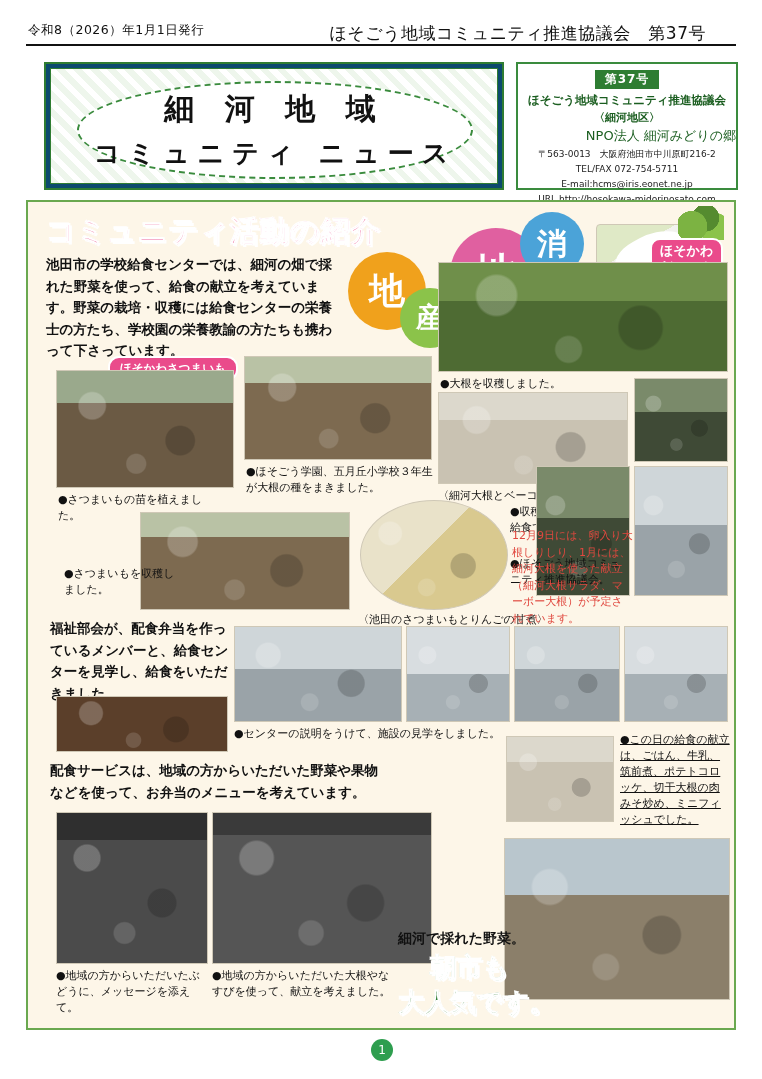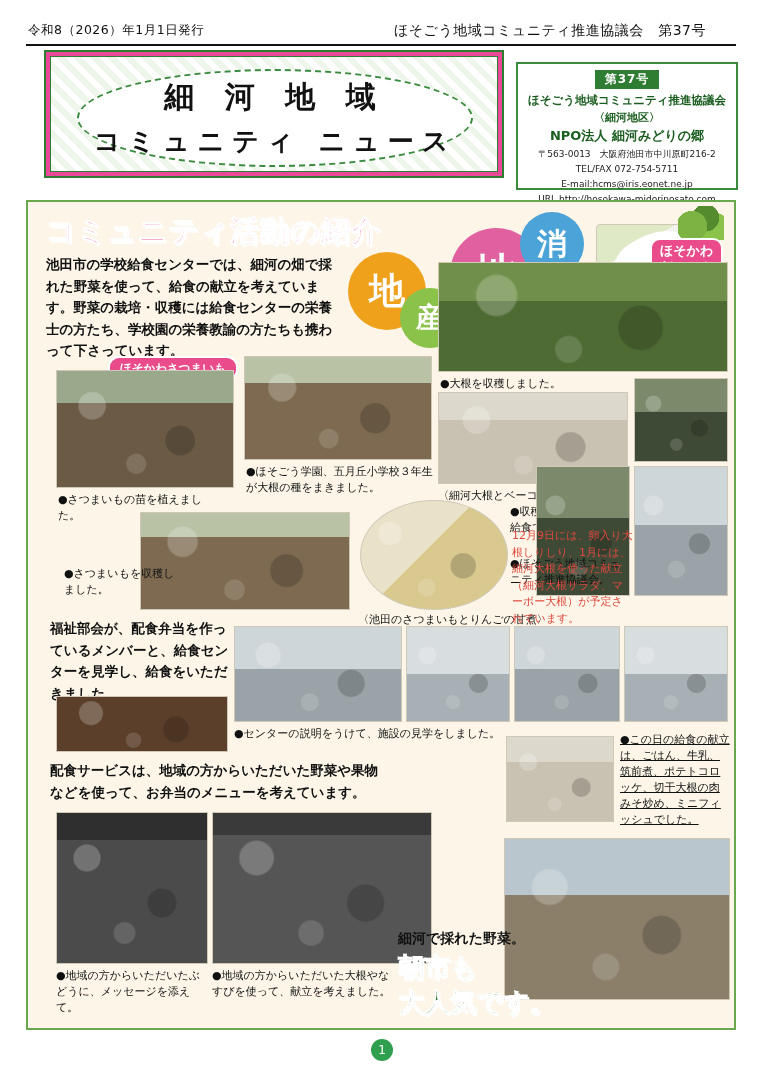--- a/index.html
+++ b/index.html
@@ -13,29 +13,29 @@
   }
   .page{position:relative;width:762px;height:1079px;}
 
   
   .topbar{
     position:absolute;left:0;top:22px;width:734px;
     display:flex;justify-content:space-between;
     padding:0 28px;box-sizing:border-box;
     font-size:12.5px;letter-spacing:.5px;
   }
-  .topbar .right{font-size:14px;}
+  .topbar .right{font-size:17px;}
   .rule{
     position:absolute;left:26px;top:44px;width:710px;height:2px;background:#111;
   }
 
   
   .masthead{
-    position:absolute;left:44px;top:50px;width:460px;height:128px;
-    border:2px solid #2f7d32;background:#ec4899;box-sizing:border-box;
+    position:absolute;left:44px;top:62px;width:460px;height:128px;
+    border:2px solid #2f7d32;background:#0c4a6e;box-sizing:border-box;
     padding:4px;
   }
   .masthead-inner{
     width:100%;height:100%;border:1px solid #2f7d32;box-sizing:border-box;
     position:relative;
     background:
       repeating-linear-gradient(45deg,#eef6ec 0 6px,#ffffff 6px 12px);
   }
   .ellipse{
     position:absolute;left:26px;top:12px;width:392px;height:94px;
@@ -51,21 +51,21 @@
     position:absolute;left:516px;top:62px;width:222px;height:128px;
     border:2px solid #3a8b3d;box-sizing:border-box;background:#fff;
     text-align:center;padding-top:4px;
   }
   .pub-no{
     display:inline-block;background:#2e7d32;color:#fff;font-size:12px;
     padding:1px 10px;font-weight:bold;letter-spacing:1px;
   }
   .pub-t1{font-size:11.5px;font-weight:bold;color:#1b5e20;margin-top:4px;}
   .pub-t2{font-size:11px;font-weight:bold;color:#1b5e20;margin-top:2px;}
-  .pub-t3{font-size:13px;font-weight:bold;color:#1b5e20;margin-top:2px;}
+  .pub-t3{font-size:13px;font-weight:normal;color:#1b5e20;margin-top:2px;text-align:right;}
   .pub-sm{font-size:9px;color:#222;margin-top:3px;line-height:1.35;}
 
   
   .panel{
     position:absolute;left:26px;top:200px;width:710px;height:830px;
     border:2px solid #6aa84f;background:#fdf6e8;box-sizing:border-box;
   }
 
   .sec-title{
     position:absolute;left:46px;top:212px;
@@ -128,21 +128,21 @@
     font-size:11px;line-height:1.5;color:#e0483f;
   }
 
   .bold-blk{position:absolute;font-size:13.5px;font-weight:bold;line-height:1.6;color:#111;}
 
   .big-green{
     position:absolute;left:398px;top:930px;
     font-size:14px;color:#111;font-weight:bold;
   }
   .big-green .l2{font-size:26px;color:#15803d;display:block;margin-top:2px;
-     -webkit-text-stroke:1px #fff;text-shadow:2px 2px 0 #fff;}
+     -webkit-text-stroke:1px #fff;text-shadow:2px 2px 0 #fff;margin-left:32px;}
   .big-green .l3{font-size:26px;color:#2e7d32;display:block;
      -webkit-text-stroke:1px #fff;text-shadow:2px 2px 0 #fff;}
 
   .soup-label{position:absolute;font-size:11px;color:#111;}
 
   .pagenum{
     position:absolute;left:371px;top:1039px;width:22px;height:22px;border-radius:50%;
     background:#2e9e4f;color:#fff;font-size:12px;display:flex;align-items:center;justify-content:center;
   }
 

